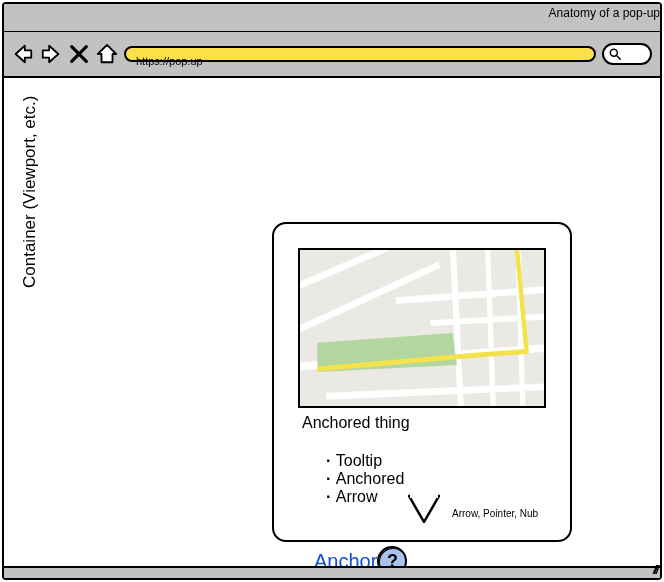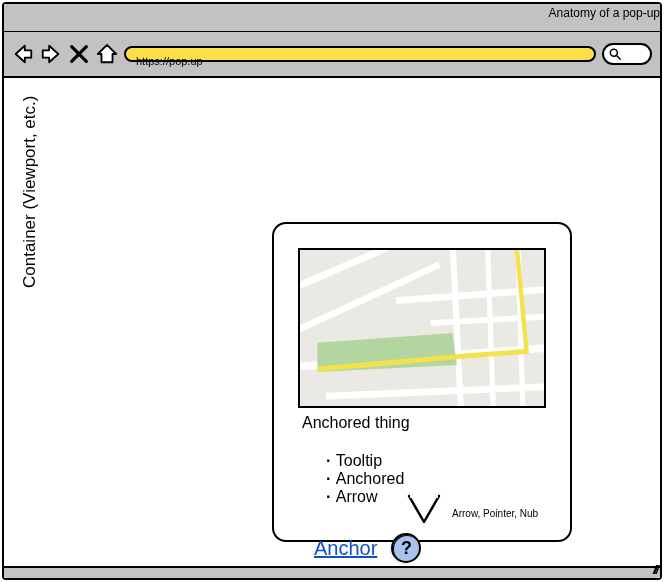--- a/index.html
+++ b/index.html
@@ -126,24 +126,23 @@
     width: 30px; height: 30px;
   }
   .arrow-nub svg { overflow: visible; }
   .arrow-label {
     position: absolute;
     left: 448px; top: 430px;
     font-size: 10px;
   }
   .anchor-row {
     position: absolute;
-    left: 310px; top: 455px;
+    left: 310px; top: 468px;
     display: flex;
     align-items: center;
-    gap: 14px;
   }
   .anchor-link {
     color: #1050c8;
     font-size: 20px;
     text-decoration: underline;
     font-weight: 500;
   }
   .help-badge {
     width: 30px; height: 30px;
     border: 2.5px solid #000;

